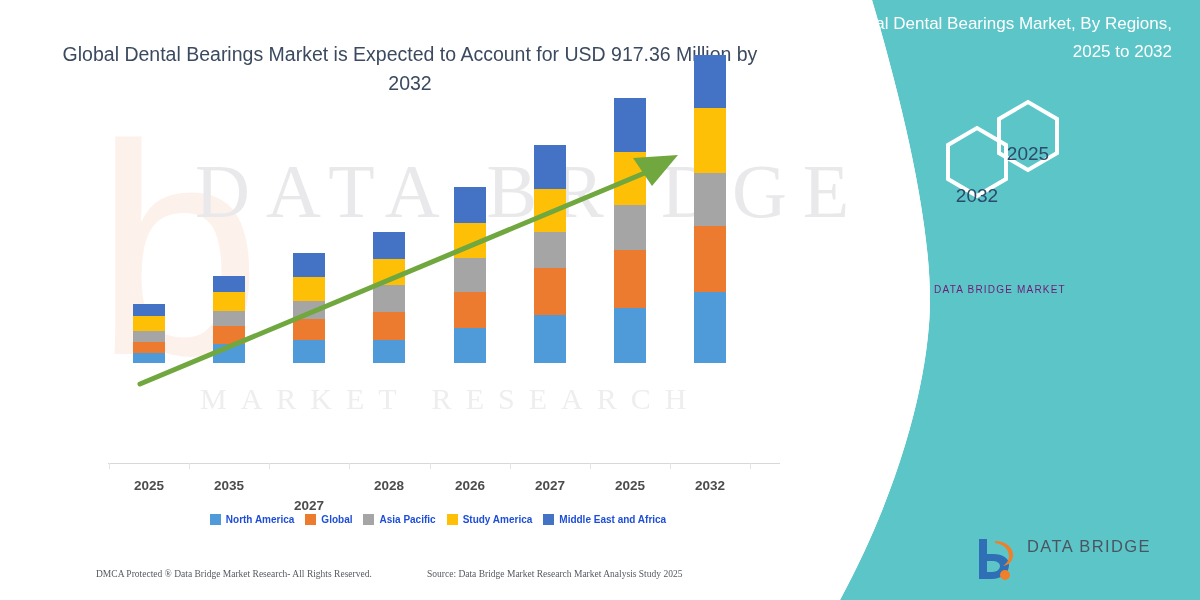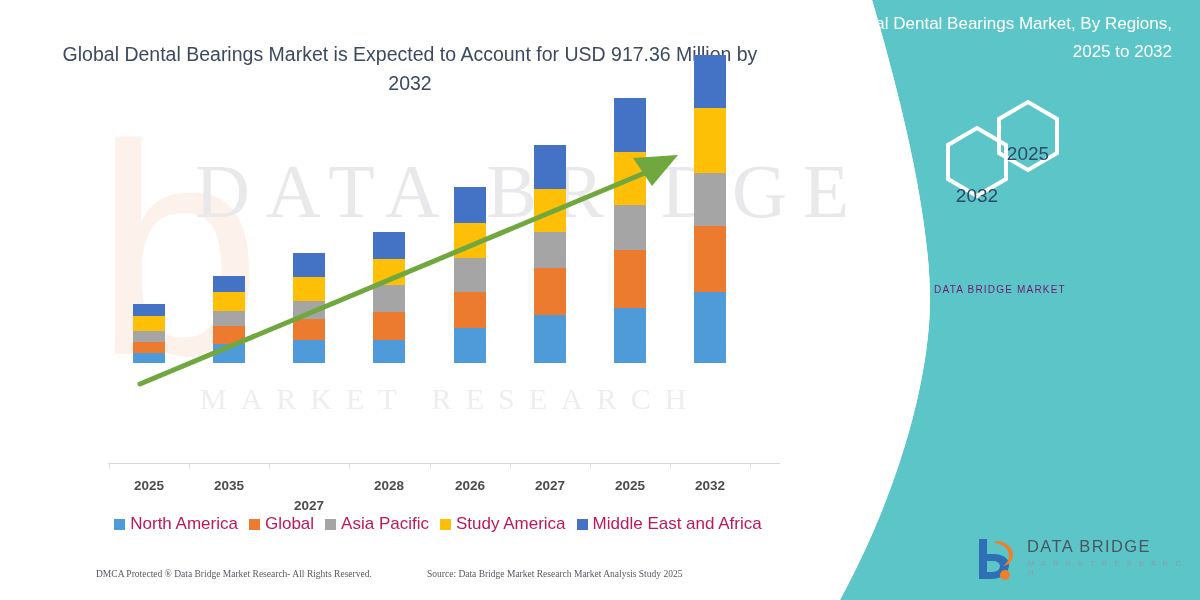--- a/index.html
+++ b/index.html
@@ -75,21 +75,21 @@
 
   
   .legend {
     position:absolute; left:108px; top:514px; width:660px;
     display:flex; align-items:center; justify-content:center; gap:11px;
     flex-wrap:nowrap;
   }
   .legend-item { display:flex; align-items:center; gap:5px; white-space:nowrap; }
   .legend-swatch { width:11px; height:11px; display:inline-block; }
   .legend-label {
-    font-size:17px; color:#be185d; font-weight:normal;
+    font-size:10px; color:#1d4ed8; font-weight:bold;
     font-family:"Liberation Sans", sans-serif;
   }
 
   
   .footer-left {
     position:absolute; left:96px; top:569px;
     font-size:9.5px; color:#555a60;
     font-family:"Liberation Serif", serif;
   }
   .footer-right {
@@ -277,16 +277,15 @@
   <div class="footer-left">DMCA Protected ® Data Bridge Market Research- All Rights Reserved.</div>
   <div class="footer-right">Source: Data Bridge Market Research  Market Analysis Study 2025</div>
 
   <div class="logo-wrap">
     <svg width="56" height="48" viewBox="0 0 56 48">
       <path d="M14 4 L14 44 L26 44 C38 44 44 37 44 30 C44 23 38 19 28 19 L22 19 L22 26 L27 26 C32 26 35 28 35 31 C35 34 32 37 27 37 L22 37 L22 4 Z" fill="#2f6fb5"></path>
       <path d="M30 6 C40 6 48 12 48 20 C48 26 44 30 38 31 C42 28 44 25 44 21 C44 14 38 9 30 8 Z" fill="#f07f2a"></path>
       <circle cx="40" cy="40" r="5" fill="#f07f2a"></circle>
     </svg>
     <div class="logo-text-main">DATA BRIDGE</div>
-    <div class="logo-text-sub">M A R K E T   R E S E A R C H</div>
   </div>
 
 </div>
 
 </body></html>

